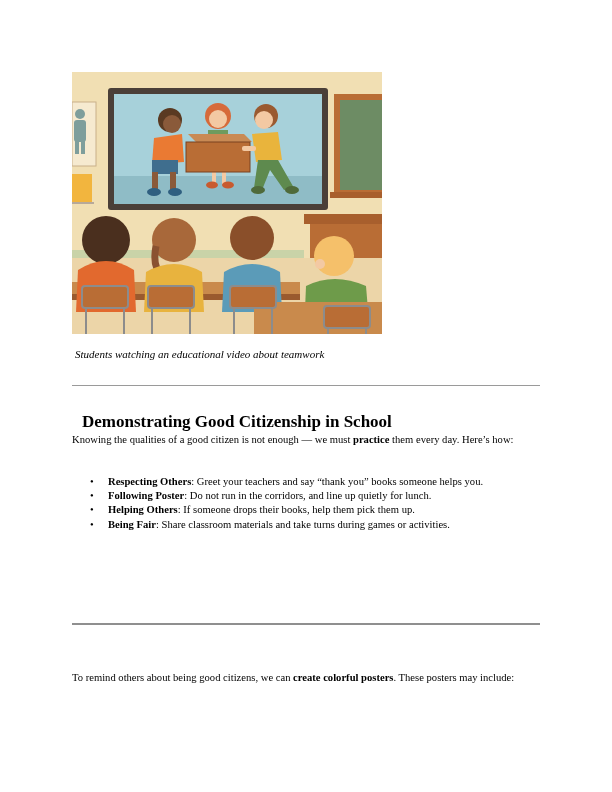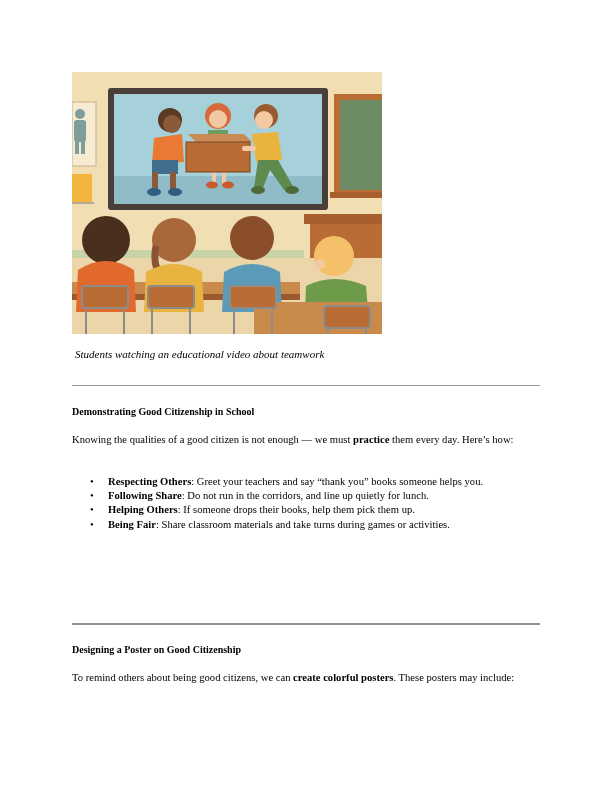--- a/index.html
+++ b/index.html
@@ -9,21 +9,21 @@
 
   .figure { position: absolute; left: 72px; top: 72px; width: 310px; height: 262px; overflow: hidden; }
   .figure svg { display: block; width: 310px; height: 262px; }
 
   .caption { position: absolute; left: 75px; top: 348px; font-size: 11px; font-style: italic; line-height: 13px; white-space: nowrap; }
 
   .rule { position: absolute; left: 72px; width: 468px; background: #9a9a9a; }
   .rule.r1 { top: 385px; height: 1px; }
   .rule.r2 { top: 623px; height: 2px; background: #8f8f8f; }
 
-  h2 { position: absolute; left: 72px; margin: 0; font-size: 10px; font-weight: bold; line-height: 16px; white-space: nowrap; }
+  h2 { position: absolute; left: 72px; margin: 10px; font-size: 17px; font-weight: bold; line-height: 16px; white-space: nowrap; }
   h2.h-a { top: 404px; }
   h2.h-b { top: 642px; }
 
   p { position: absolute; left: 72px; width: 470px; margin: 0; font-size: 10.6px; line-height: 12.4px; }
   p.p1 { top: 434px; }
   p.p2 { top: 544px; }
   p.p3 { top: 672px; }
 
   ul.bullets { position: absolute; left: 72px; top: 475px; margin: 0; padding: 0; list-style: none; width: 470px; }
   ul.bullets li { position: relative; padding-left: 36px; font-size: 10.6px; line-height: 14.2px; white-space: nowrap; }
@@ -148,25 +148,24 @@
   <div class="caption">Students watching an educational video about teamwork</div>
 
   <div class="rule r1"></div>
 
   <h2 class="h-a">Demonstrating Good Citizenship in School</h2>
 
   <p class="p1"><span>Knowing the qualities of a good citizen is not enough — we must </span><b>practice</b><span> them every day. Here’s how:</span></p>
 
   <ul class="bullets">
     <li><span class="dot">•</span><b>Respecting Others</b><span>: Greet your teachers and say “thank you” books someone helps you.</span></li>
-    <li><span class="dot">•</span><b>Following Share</b><span>: Do not run in the corridors, and line up quietly for lunch.</span></li>
+    <li><span class="dot">•</span><b>Following Poster</b><span>: Do not run in the corridors, and line up quietly for lunch.</span></li>
     <li><span class="dot">•</span><b>Helping Others</b><span>: If someone drops their books, help them pick them up.</span></li>
     <li><span class="dot">•</span><b>Being Fair</b><span>: Share classroom materials and take turns during games or activities.</span></li>
   </ul>
 
 
   <div class="rule r2"></div>
 
-  <h2 class="h-b">Designing a Poster on Good Citizenship</h2>
 
   <p class="p3"><span>To remind others about being good citizens, we can </span><b>create colorful posters</b><span>. These posters may include:</span></p>
 
 </div>
 
 </body></html>

